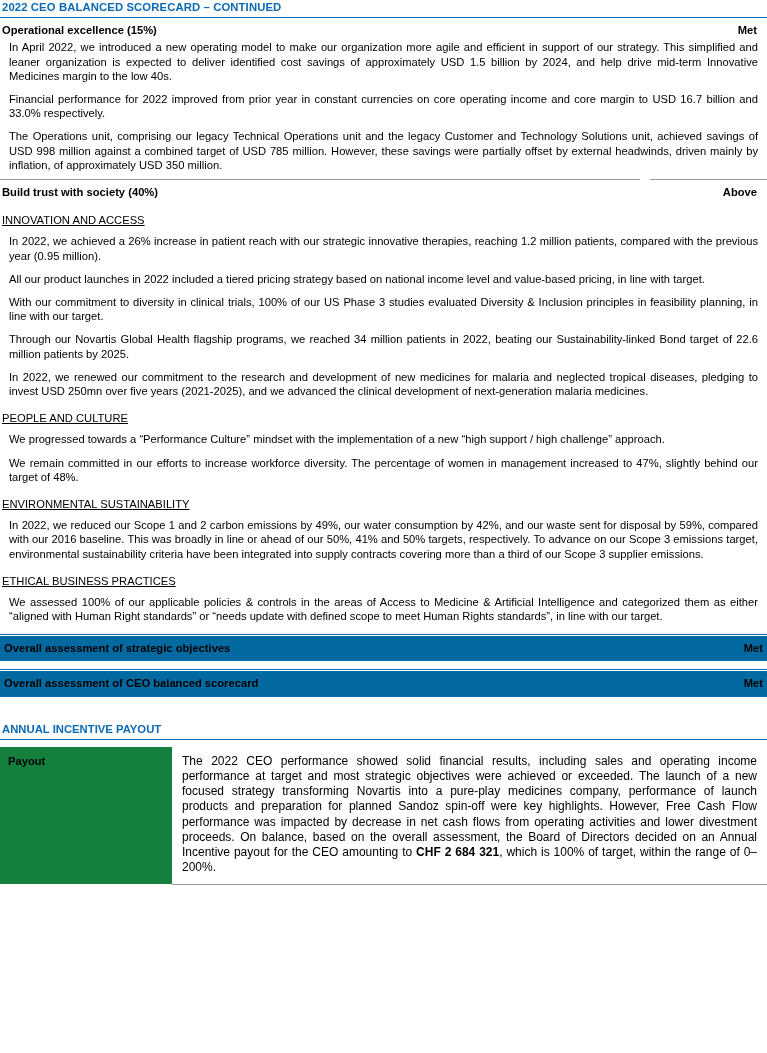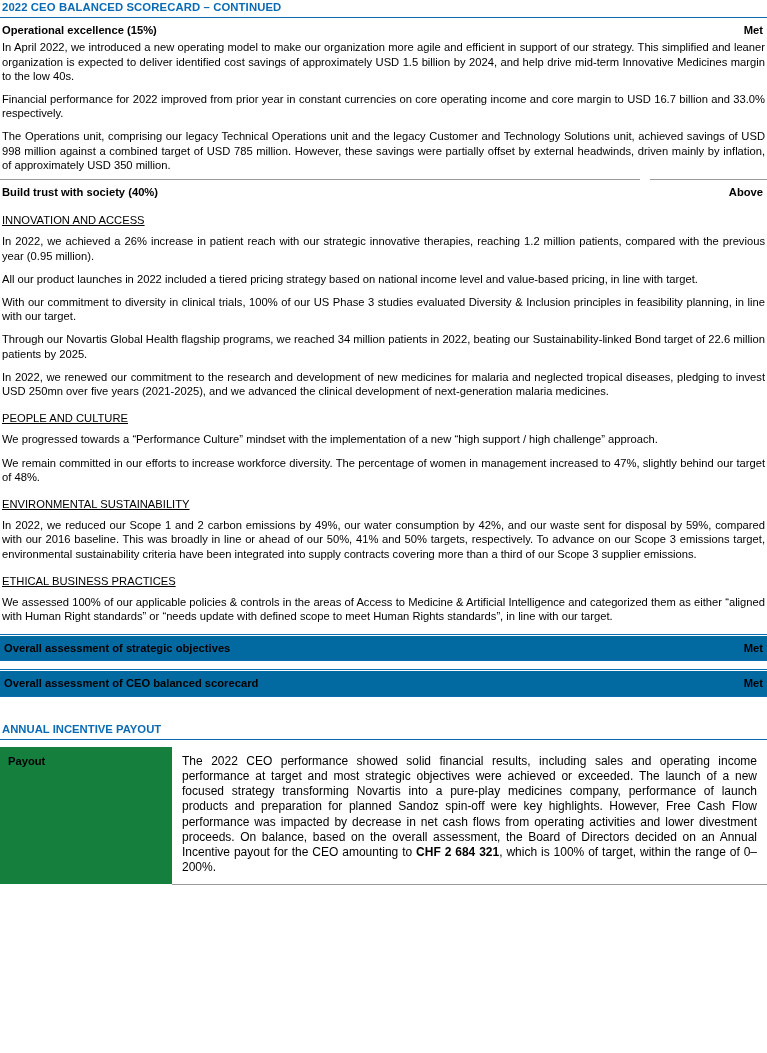--- a/index.html
+++ b/index.html
@@ -39,27 +39,27 @@
     border-bottom: 1px solid #0a6ab4;
     height: 0;
   }
   
   .section-head {
     display: flex;
     justify-content: space-between;
     align-items: center;
     font-weight: bold;
     font-size: 11.2px;
-    padding: 5px 2px 3px 2px;
+    padding: 5px 8px 3px 2px;
   }
   .section-head .rating {
     padding-right: 2px;
   }
   .body-block {
-    padding: 0 2px;
+    padding: 0 9px;
   }
   p.para {
     margin: 0 0 9px 0;
     text-align: justify;
     text-justify: inter-word;
     font-size: 11.2px;
     line-height: 1.27;
   }
   p.para:last-child { margin-bottom: 0; }
   .sub-head {

